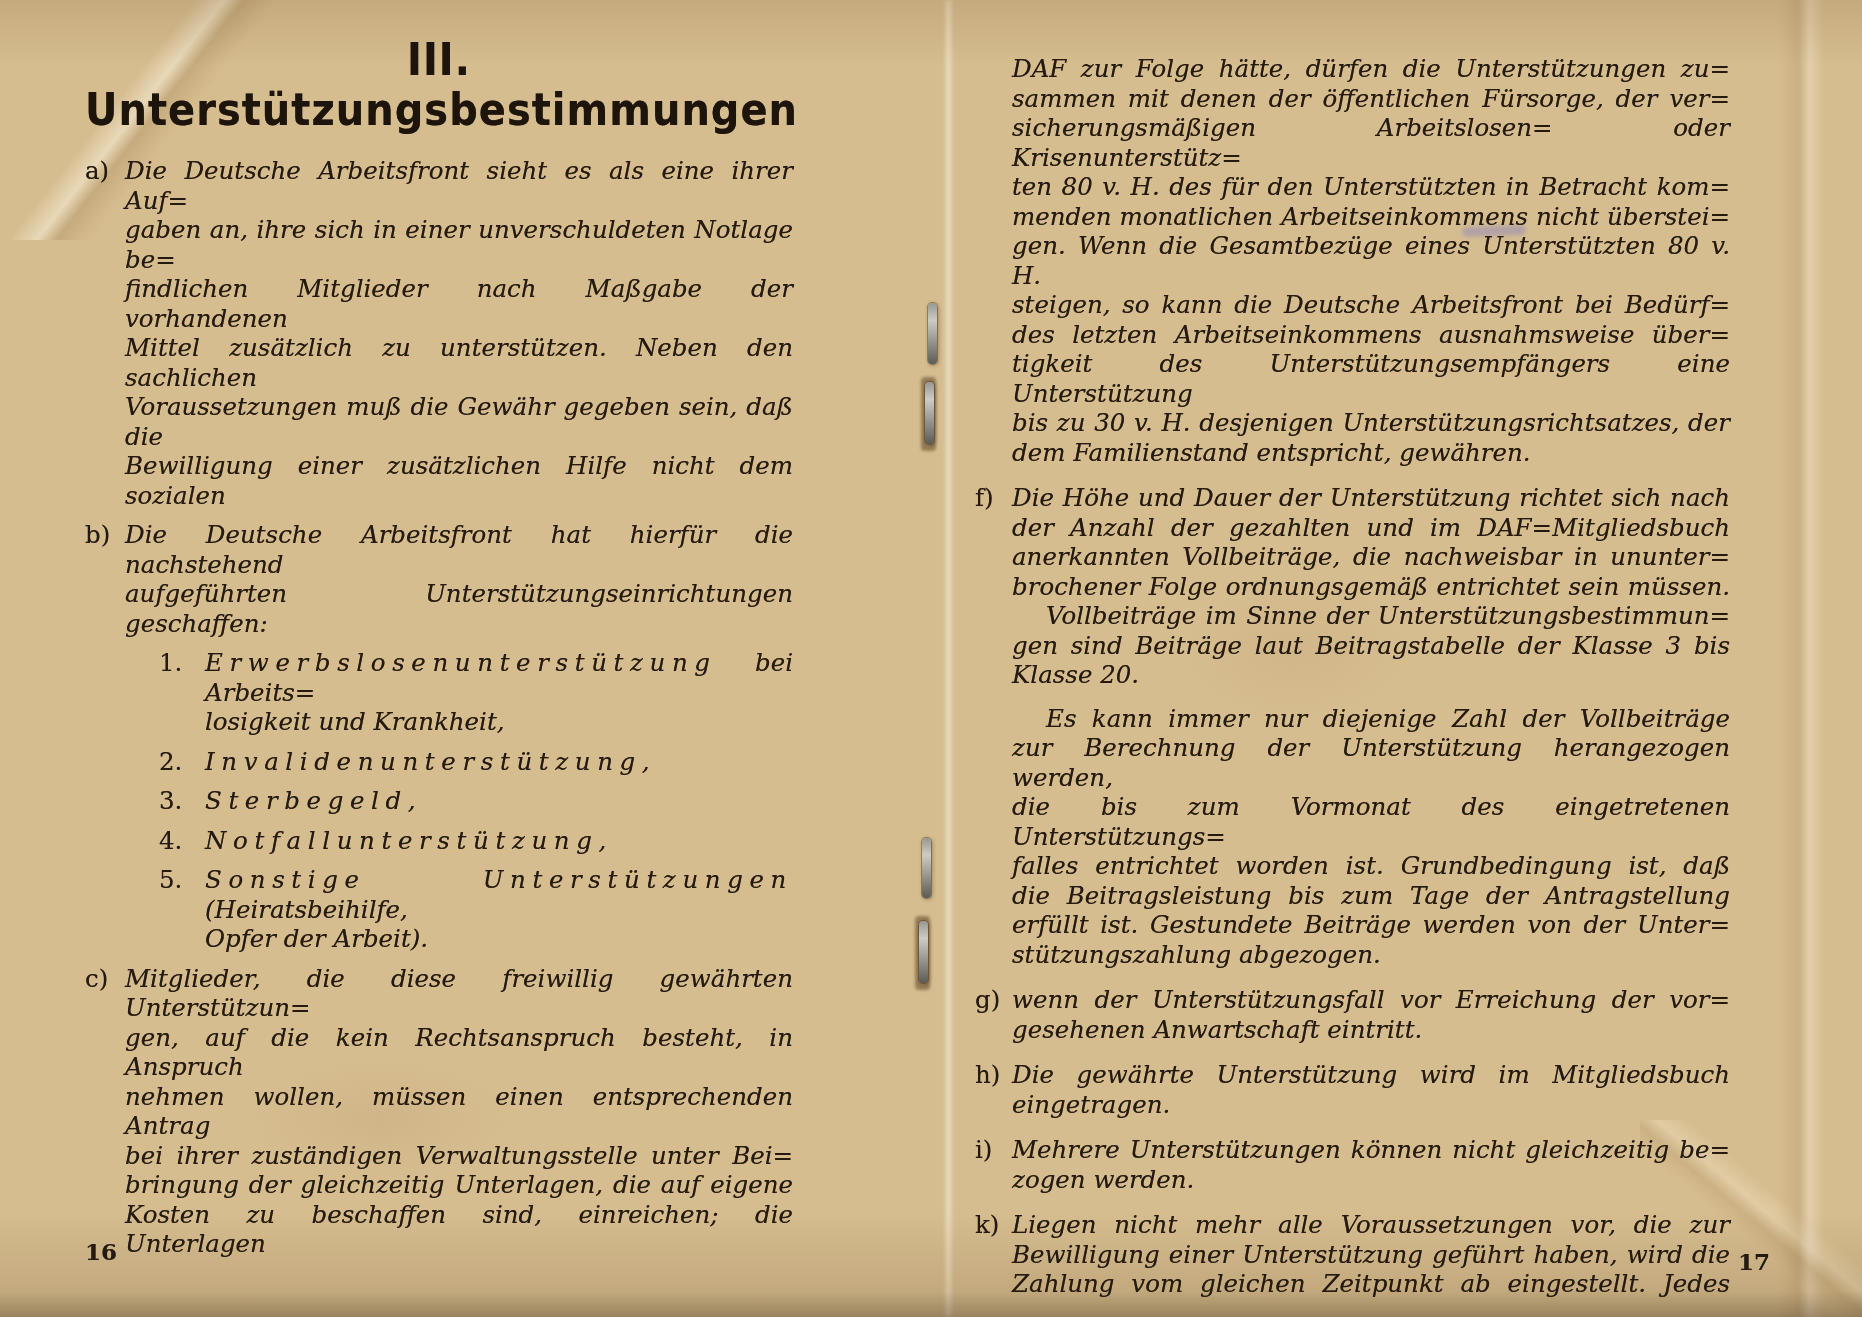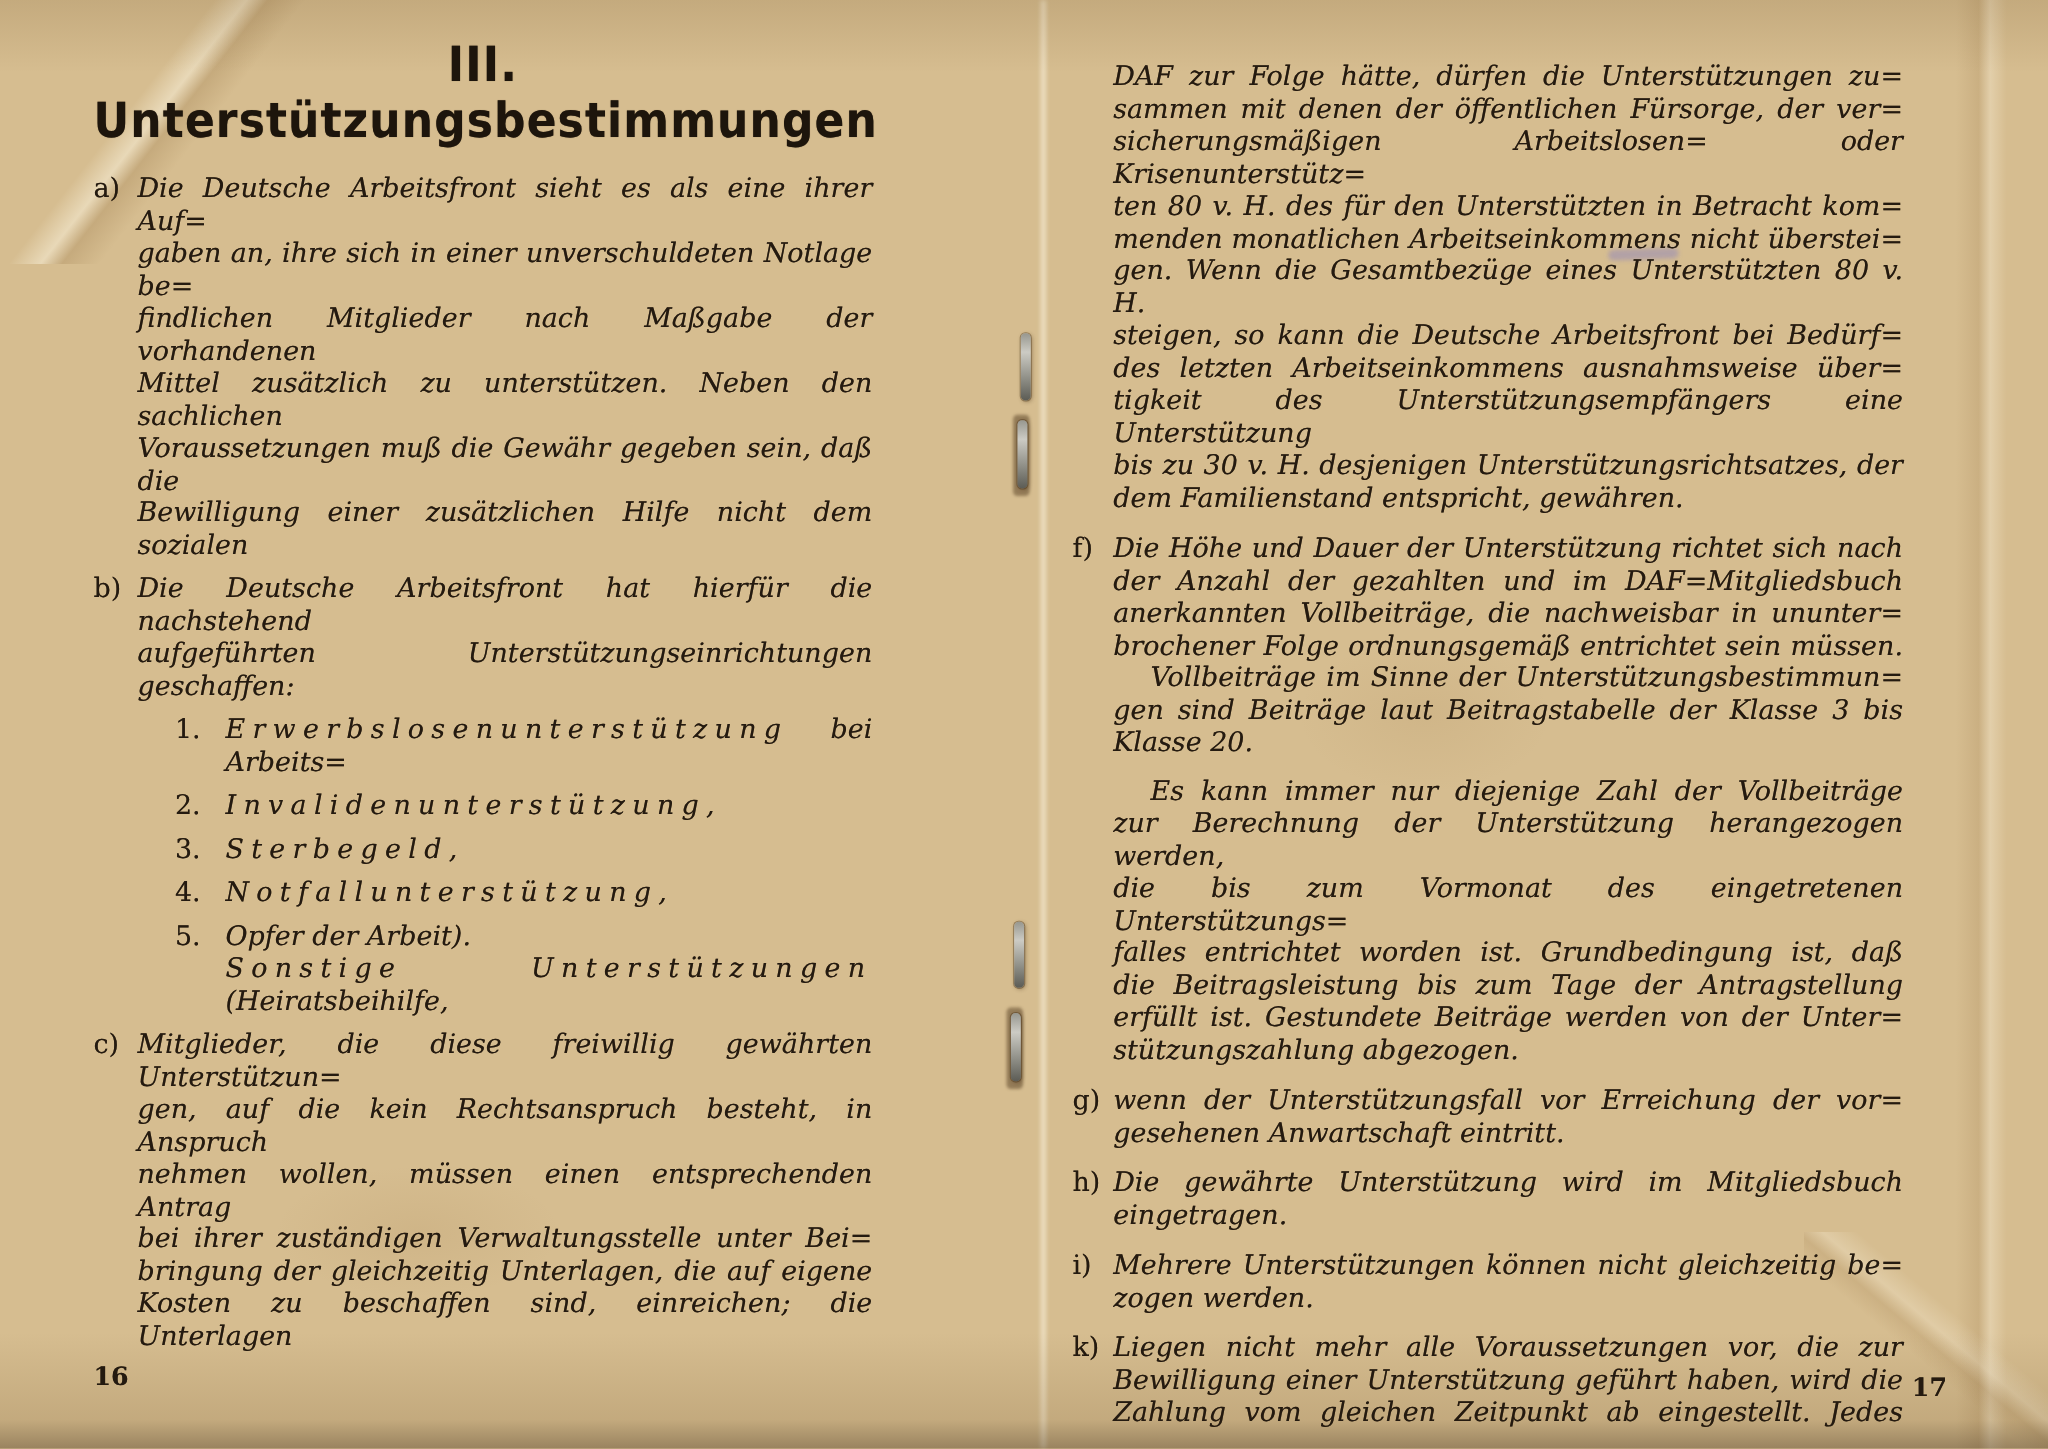--- a/index.html
+++ b/index.html
@@ -111,37 +111,38 @@
         <span class="marker">b)</span>
         <div class="para">
           <div class="line"><span>Die Deutsche Arbeitsfront hat hierfür die nachstehend</span></div>
           <div class="line"><span>aufgeführten Unterstützungseinrichtungen geschaffen:</span></div>
         </div>
       </div>
       <div class="numlist">
         <div class="item">
           <span class="num">1.</span>
           <div class="line"><span class="sp">Erwerbslosenunterstützung</span><span> bei Arbeits=</span></div>
+          <div class="line last-left"><span>losigkeit und Krankheit,</span></div>
         </div>
         <div class="item">
           <span class="num">2.</span>
           <div class="line last-left"><span class="sp">Invalidenunterstützung,</span></div>
         </div>
         <div class="item">
           <span class="num">3.</span>
           <div class="line last-left"><span class="sp">Sterbegeld,</span></div>
         </div>
         <div class="item">
           <span class="num">4.</span>
           <div class="line last-left"><span class="sp">Notfallunterstützung,</span></div>
         </div>
         <div class="item">
           <span class="num">5.</span>
+          <div class="line"><span class="sp">Sonstige Unterstützungen</span><span> (Heiratsbeihilfe,</span></div>
           <div class="line last-left"><span>Opfer der Arbeit).</span></div>
-          <div class="line"><span class="sp">Sonstige Unterstützungen</span><span> (Heiratsbeihilfe,</span></div>
         </div>
       </div>
       <div class="sec">
         <span class="marker">c)</span>
         <div class="para">
           <div class="line"><span>Mitglieder, die diese freiwillig gewährten Unterstützun=</span></div>
           <div class="line"><span>gen, auf die kein Rechtsanspruch besteht, in Anspruch</span></div>
           <div class="line"><span>nehmen wollen, müssen einen entsprechenden Antrag</span></div>
           <div class="line"><span>bei ihrer zuständigen Verwaltungsstelle unter Bei=</span></div>
           <div class="line"><span>bringung der gleichzeitig Unterlagen, die auf eigene</span></div>

